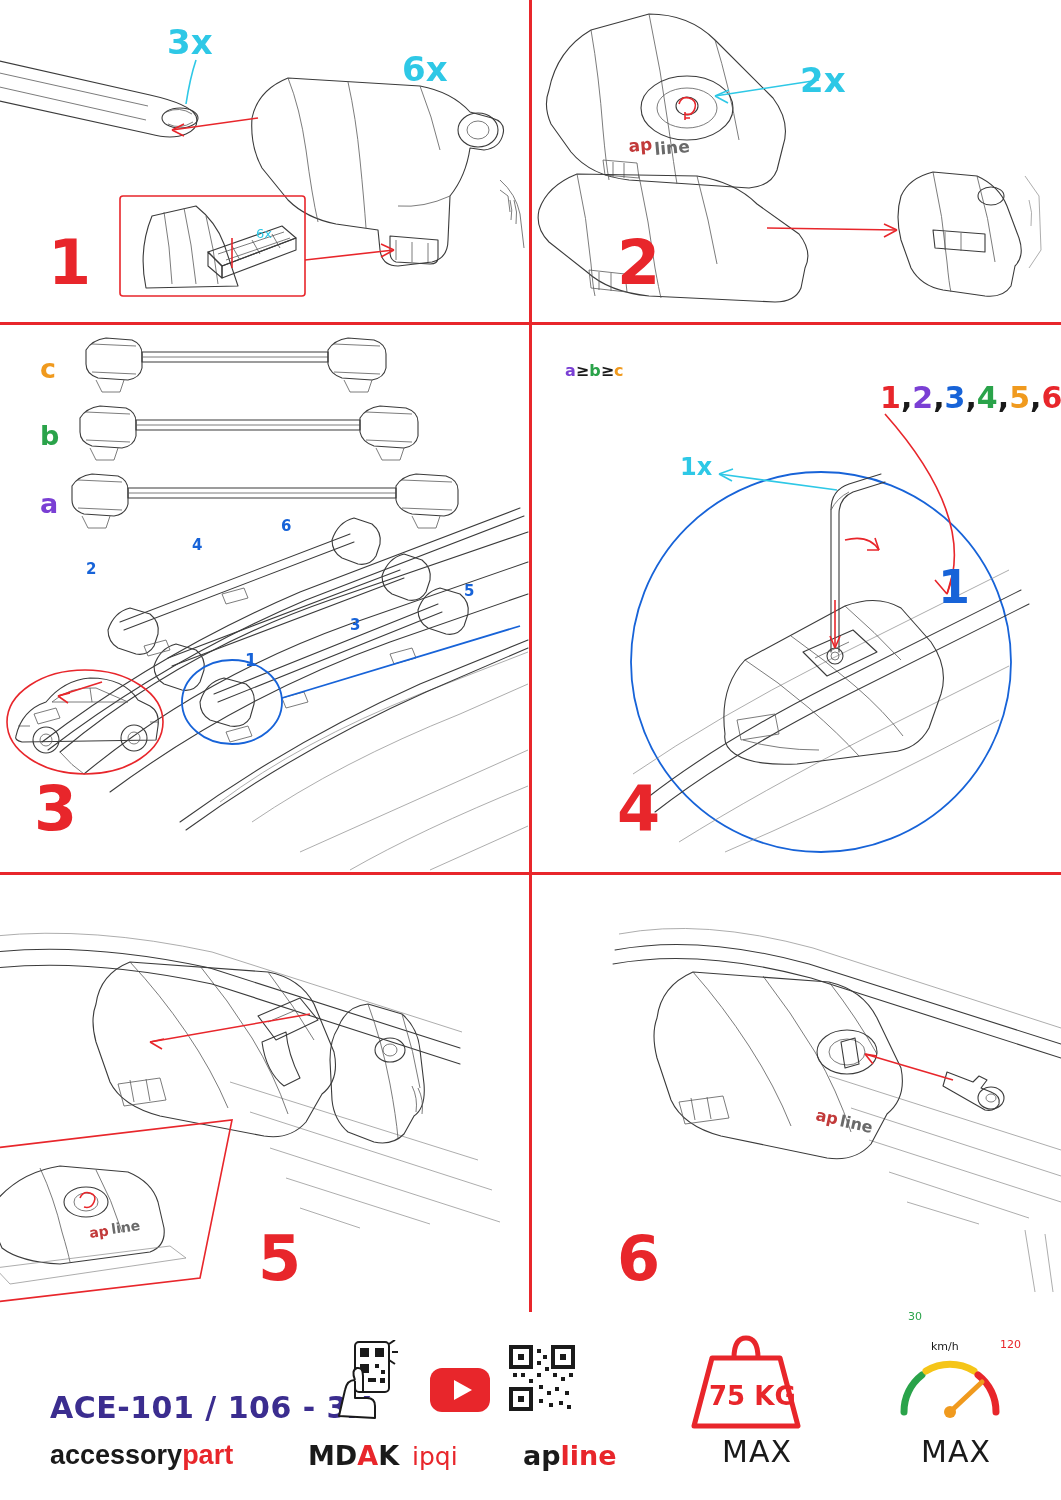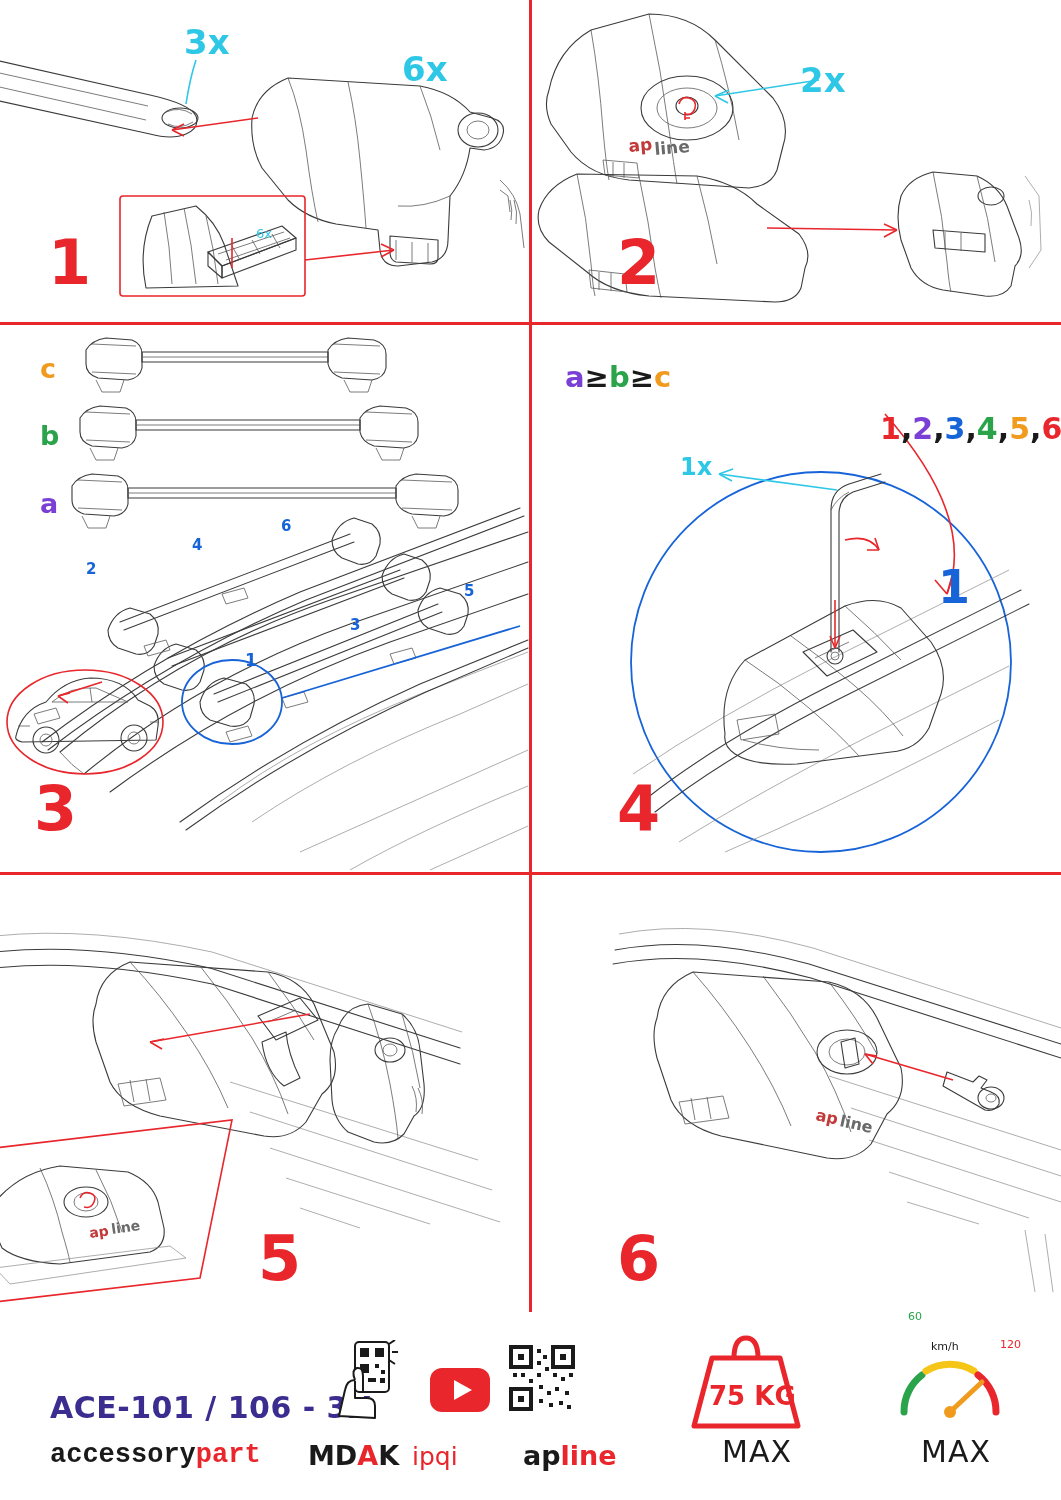--- a/index.html
+++ b/index.html
@@ -60,21 +60,21 @@
     font-size: 27px;
     font-weight: bold;
     line-height: 1;
   }
   .letter.c { color: #f09a1e; }
   .letter.b { color: #2aa34a; }
   .letter.a { color: #7a3fd4; }
   .ineq {
     position: absolute;
     font-family: "DejaVu Sans", sans-serif;
-    font-size: 29px;
+    font-size: 16px;
     font-weight: bold;
     line-height: 1;
   }
   .order-list {
     position: absolute;
     font-family: "DejaVu Sans", sans-serif;
     font-size: 30px;
     font-weight: bold;
     line-height: 1;
   }
@@ -98,21 +98,21 @@
   .model-code {
     position: absolute;
     font-family: "DejaVu Sans", sans-serif;
     font-size: 30px;
     font-weight: bold;
     color: #3b2d8f;
     letter-spacing: 0.5px;
   }
   .brand-accessory {
     position: absolute;
-    font-family: Liberation Mono, monospace;
+    font-family: Liberation Sans, sans-serif;
     font-size: 27px;
     font-weight: bold;
     text-align: center;
   }
   .brand-accessory .dark { color: #1a1a1a; }
   .brand-accessory .red { color: #e8262b; }
   .brand-mdak {
     position: absolute;
     font-family: "DejaVu Sans", sans-serif;
     font-size: 27px;
@@ -222,21 +222,21 @@
     <path class="red-ln" d="M232 238 L232 268" stroke-width="1"></path>
     <text x="256" y="238" font-family="DejaVu Sans, sans-serif" font-size="13" fill="#2ec8e6">6x</text>
 
     <path class="red-ln" d="M172 130 L258 118"></path>
     <path class="red-ln" d="M172 130 L184 124 M172 130 L184 136"></path>
     <path class="red-ln" d="M305 260 L394 250"></path>
     <path class="red-ln" d="M394 250 L381 244 M394 250 L381 257"></path>
 
     <path class="cyan-ln" d="M196 60 Q190 78 186 104" stroke-width="1.2"></path>
   </svg>
-  <div class="qty" style="left:184px; top:25px;">3x</div>
+  <div class="qty" style="left:167px; top:25px;">3x</div>
   <div class="qty" style="left:402px; top:52px;">6x</div>
   <div class="step-num" style="left:48px; top:232px;">1</div>
 
   <svg style="position:absolute; left:529px; top:0;" width="532" height="322" viewBox="0 0 532 322">
 
     <path class="ln" d="M20 90 Q28 50 62 30 L120 14 Q160 14 186 40 L244 98
                         Q262 122 254 146 L248 170 Q242 186 220 188 L100 180
                         Q62 176 42 152 L22 124 Q14 106 20 90 Z"></path>
     <path class="ln-thin" d="M62 30 Q70 76 74 130 Q77 164 80 180"></path>
     <path class="ln-thin" d="M120 14 Q132 70 140 130 Q145 166 148 184"></path>
@@ -421,21 +421,21 @@
     <path class="red-ln" d="M350 228 L346 216 M350 228 L338 228"></path>
 
     <path class="red-ln" d="M418 272 Q448 196 356 92" stroke-width="2.4"></path>
     <path class="red-ln" d="M418 272 L406 258 M418 272 L423 254" stroke-width="2.4"></path>
 
     <path class="cyan-ln" d="M190 152 L308 168"></path>
     <path class="cyan-ln" d="M190 152 L204 147 M190 152 L203 159"></path>
   </svg>
   <div class="qty small" style="left:680px; top:455px;">1x</div>
   <div class="blue-one" style="left:938px; top:564px;">1</div>
-  <div class="order-list" style="left:880px; top:414px;">
+  <div class="order-list" style="left:880px; top:383px;">
     <span style="color:#e8262b">1</span><span style="color:#1a1a1a">,</span><span style="color:#7a3fd4">2</span><span style="color:#1a1a1a">,</span><span style="color:#1763d8">3</span><span style="color:#1a1a1a">,</span><span style="color:#2aa34a">4</span><span style="color:#1a1a1a">,</span><span style="color:#f09a1e">5</span><span style="color:#1a1a1a">,</span><span style="color:#e8262b">6</span>
   </div>
   <div class="step-num" style="left:617px; top:778px;">4</div>
 
   <svg style="position:absolute; left:0; top:872px;" width="529" height="440" viewBox="0 0 529 440">
 
     <path class="ln" d="M-5 80 Q90 70 210 96 L460 176"></path>
     <path class="ln" d="M-5 96 Q90 86 212 112 L460 192"></path>
     <path class="ln-light" d="M-5 64 Q92 54 212 80 L462 160"></path>
     <path class="ln-light" d="M230 210 L478 288"></path>
@@ -590,18 +590,18 @@
   <div class="weight-text" style="left:709px; top:1381px;">75 KG</div>
   <div class="max-label" style="left:722px; top:1434px;">MAX</div>
 
   <svg style="position:absolute; left:890px; top:1326px;" width="120" height="104" viewBox="0 0 120 104">
     <path d="M14 86 A46 46 0 0 1 32 49" fill="none" stroke="#2aa34a" stroke-width="7" stroke-linecap="round"></path>
     <path d="M36 45 A46 46 0 0 1 84 45" fill="none" stroke="#f5c518" stroke-width="7" stroke-linecap="round"></path>
     <path d="M88 49 A46 46 0 0 1 106 86" fill="none" stroke="#e8262b" stroke-width="7" stroke-linecap="round"></path>
     <circle cx="60" cy="86" r="6" fill="#f09a1e"></circle>
     <path d="M60 86 L92 56" stroke="#f09a1e" stroke-width="5" stroke-linecap="round" fill="none"></path>
   </svg>
-  <div class="gauge-tick" style="left:908px; top:1310px; color:#2aa34a;">60</div>
+  <div class="gauge-tick" style="left:908px; top:1310px; color:#2aa34a;">30</div>
   <div class="gauge-tick" style="left:1000px; top:1338px; color:#e8262b;">120</div>
   <div class="kmh-text" style="left:931px; top:1340px;">km/h</div>
   <div class="max-label" style="left:921px; top:1434px;">MAX</div>
 
 </div>
 
 </body></html>

